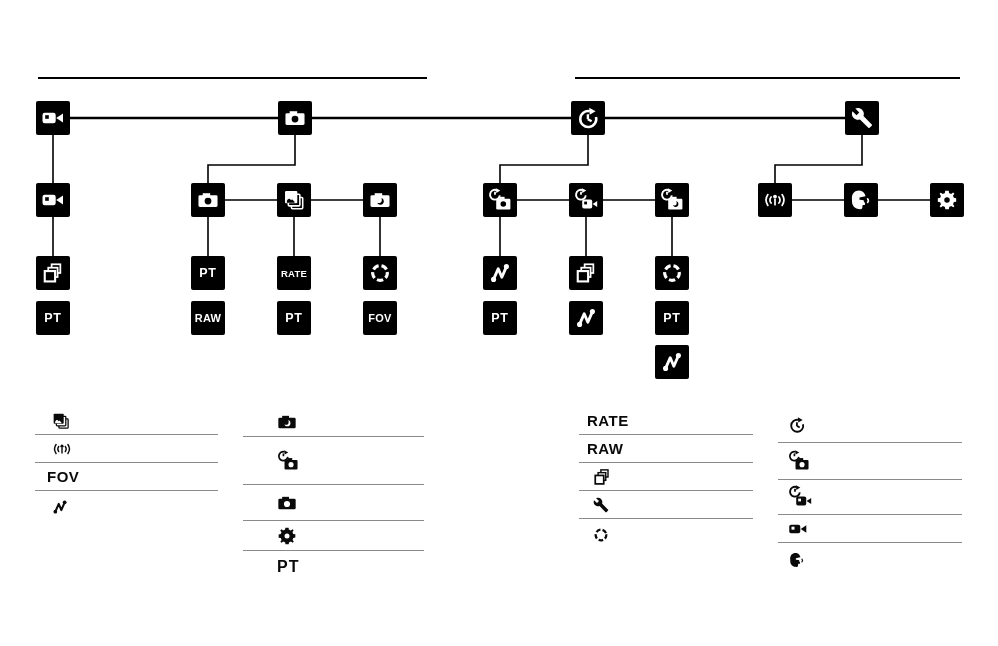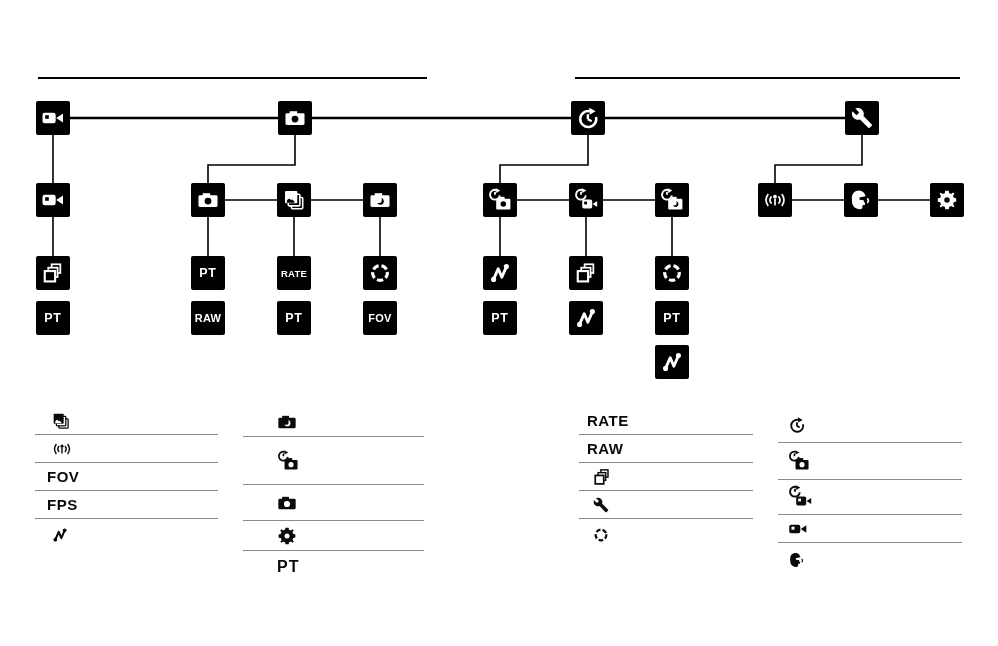--- a/index.html
+++ b/index.html
@@ -303,23 +303,20 @@
         </svg>
       </div>
     <div class="lrow">
         <svg class="s20">
           <use href="#i-wireless"></use>
         </svg>
       </div>
     <div class="lrow">
         <span class="ltext">FOV</span>
       </div>
-    <div class="lrow">
-        <span class="ltext">FPS</span>
-      </div>
     <div class="lrow last">
         <svg class="s16">
           <use href="#i-node"></use>
         </svg>
       </div>
   </div>
 
   <div class="legend-col c2">
     <div class="lrow">
         <svg class="s20">

